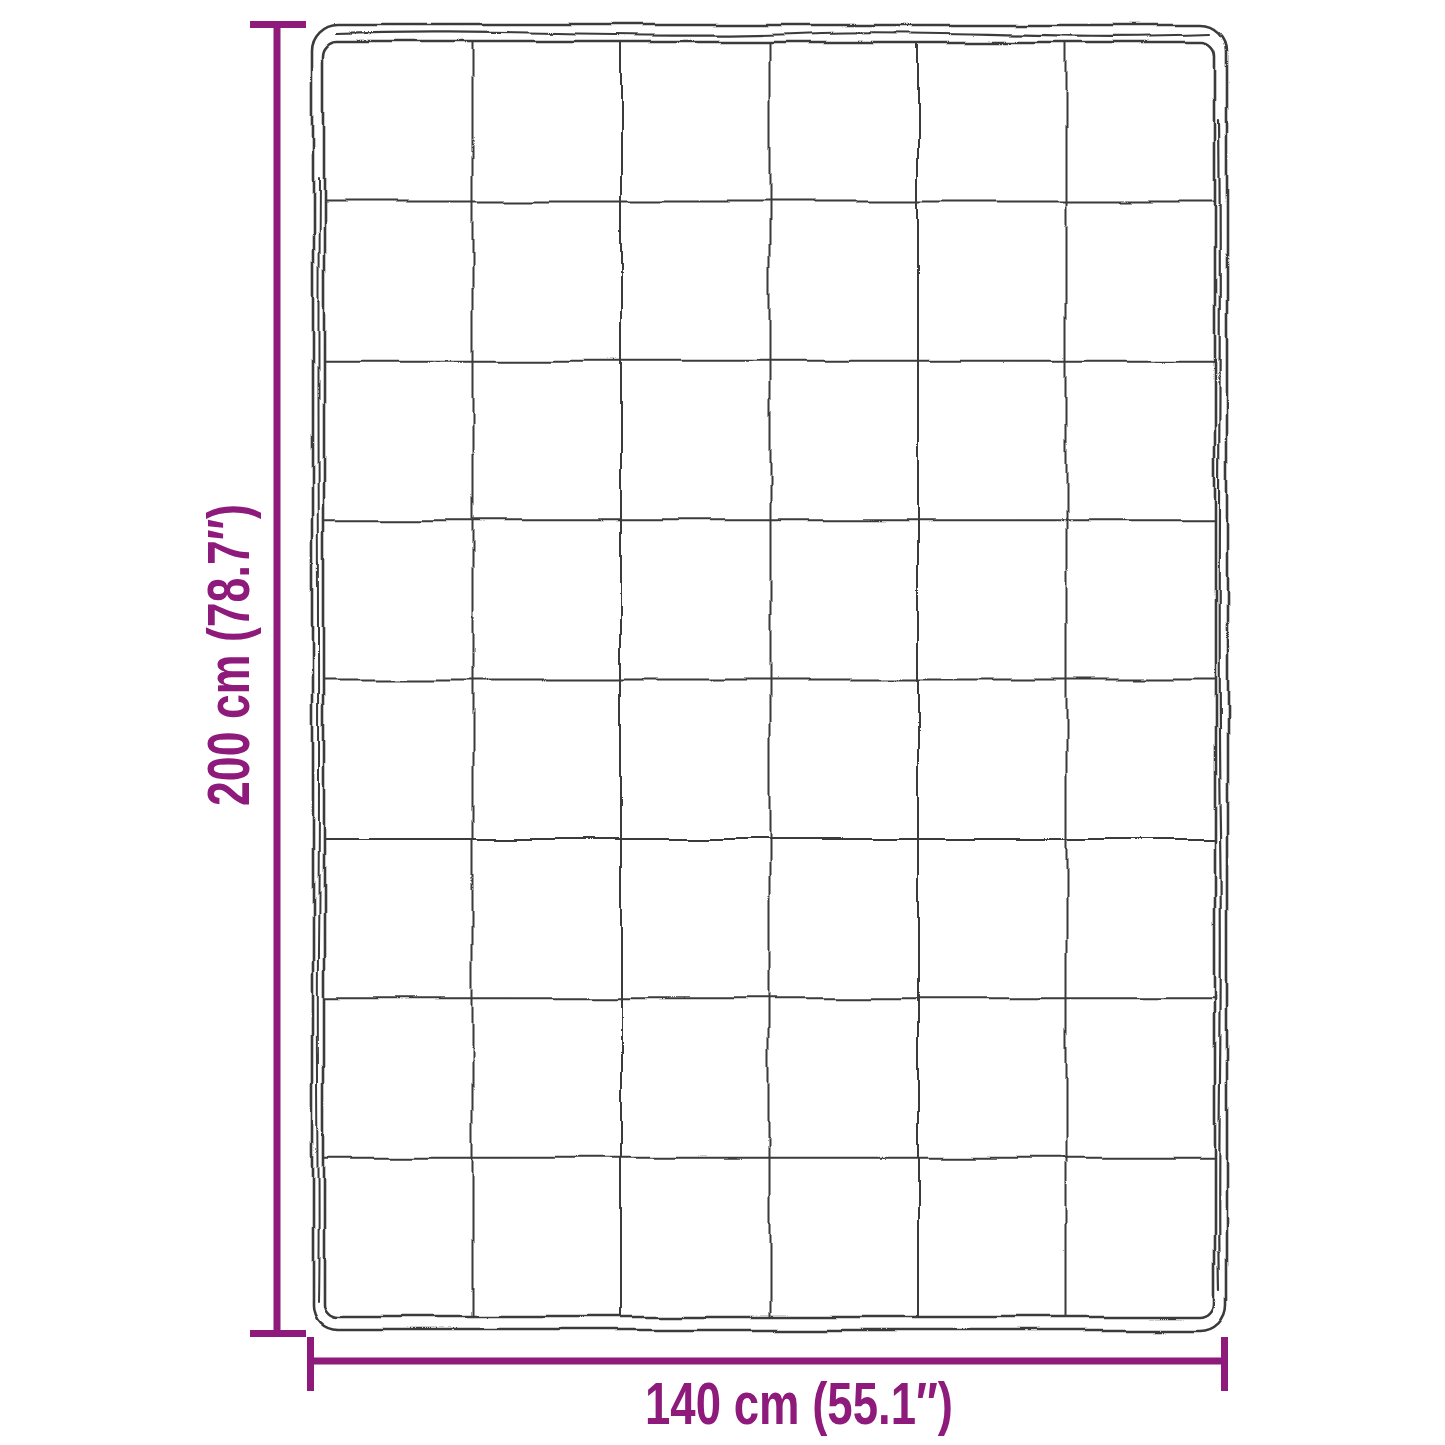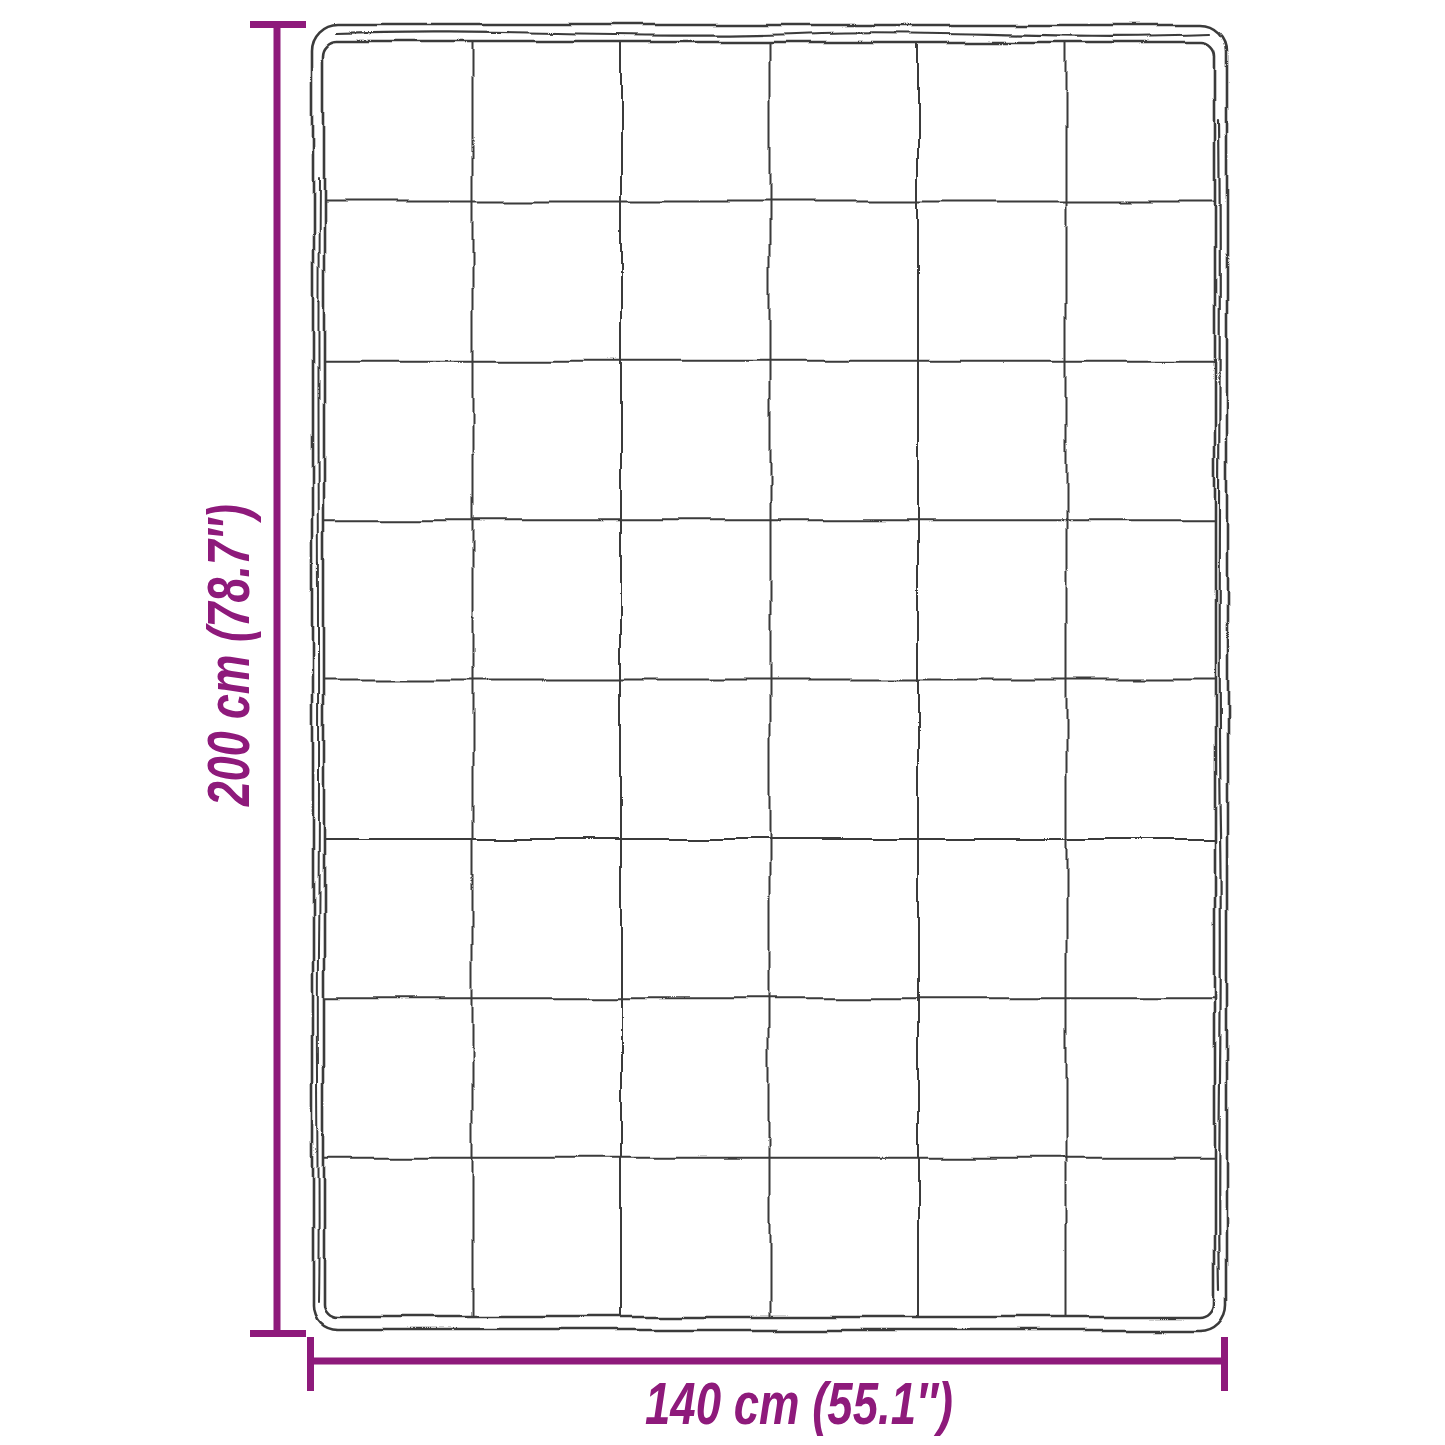--- a/index.html
+++ b/index.html
@@ -6,21 +6,20 @@
     margin: 0;
     padding: 0;
     background: #ffffff;
   }
   .canvas {
     position: relative;
     width: 1445px;
     height: 1445px;
     background: #ffffff;
     overflow: hidden;
-    font-style: italic;
   }
   .canvas svg {
     position: absolute;
     inset: 0;
     width: 100%;
     height: 100%;
   }
   .dim-label {
     font-family: "Liberation Sans", sans-serif;
     font-weight: bold;

